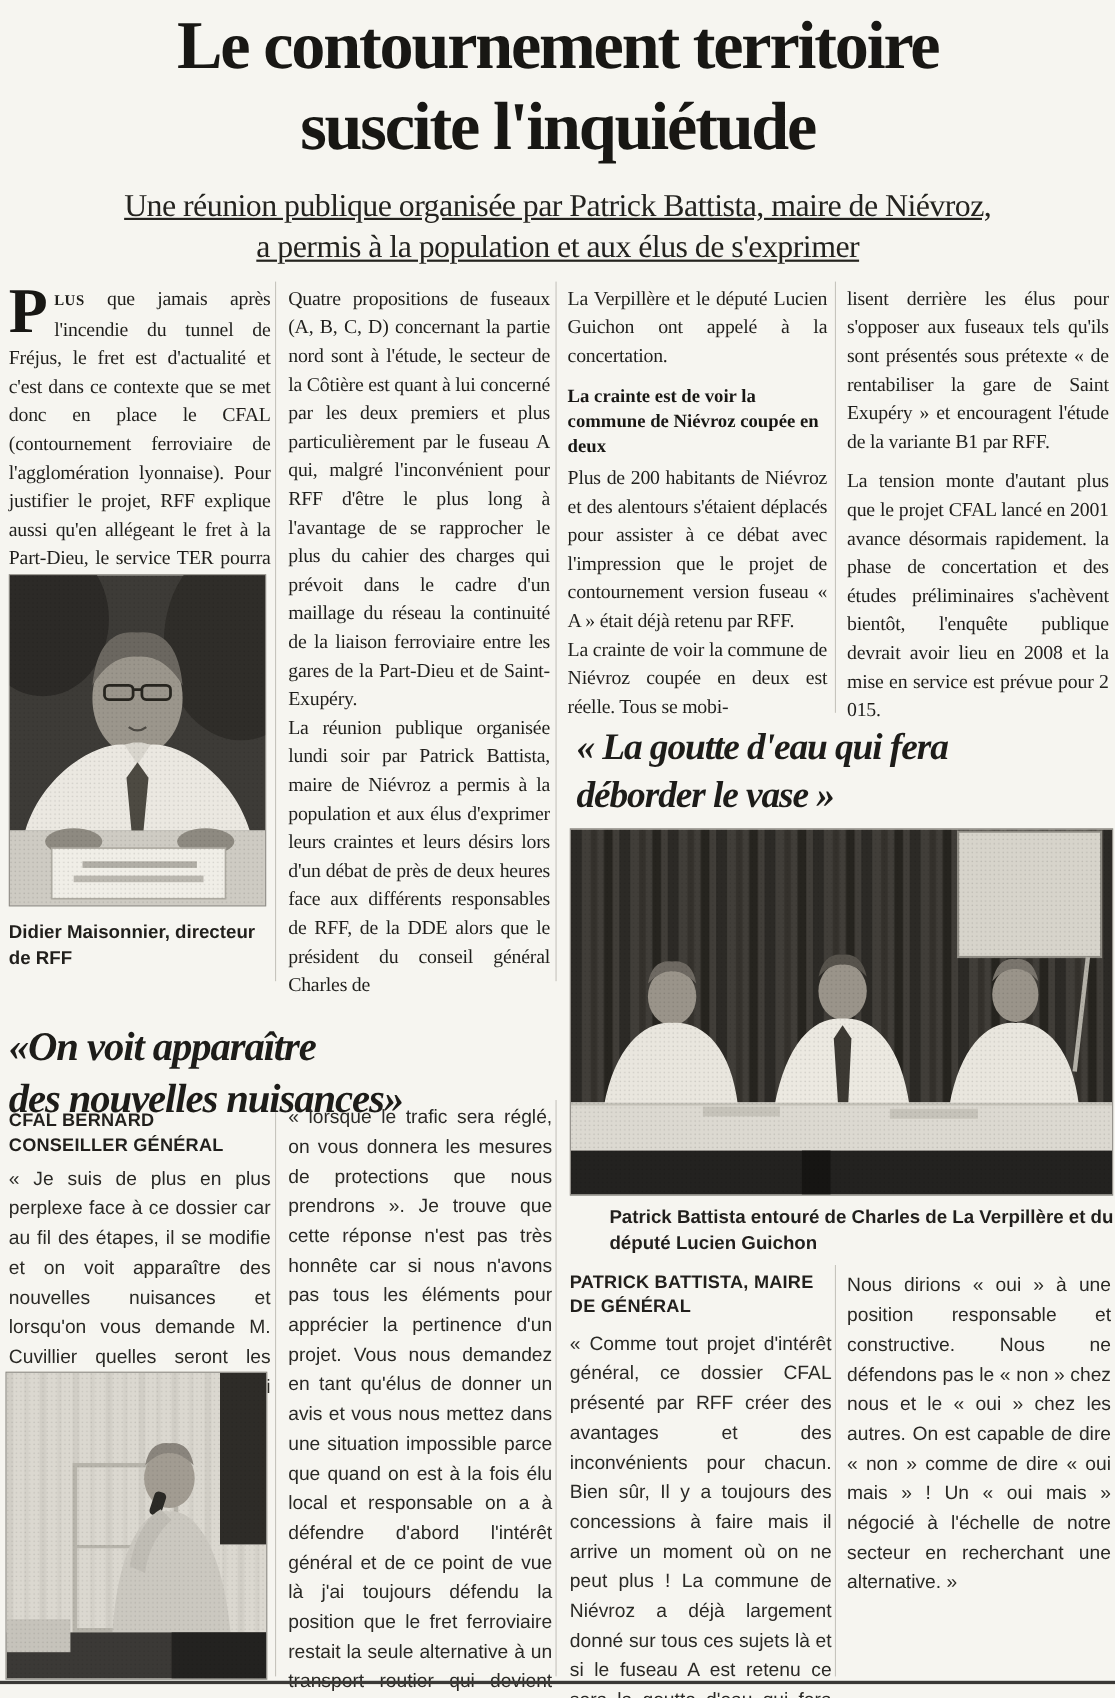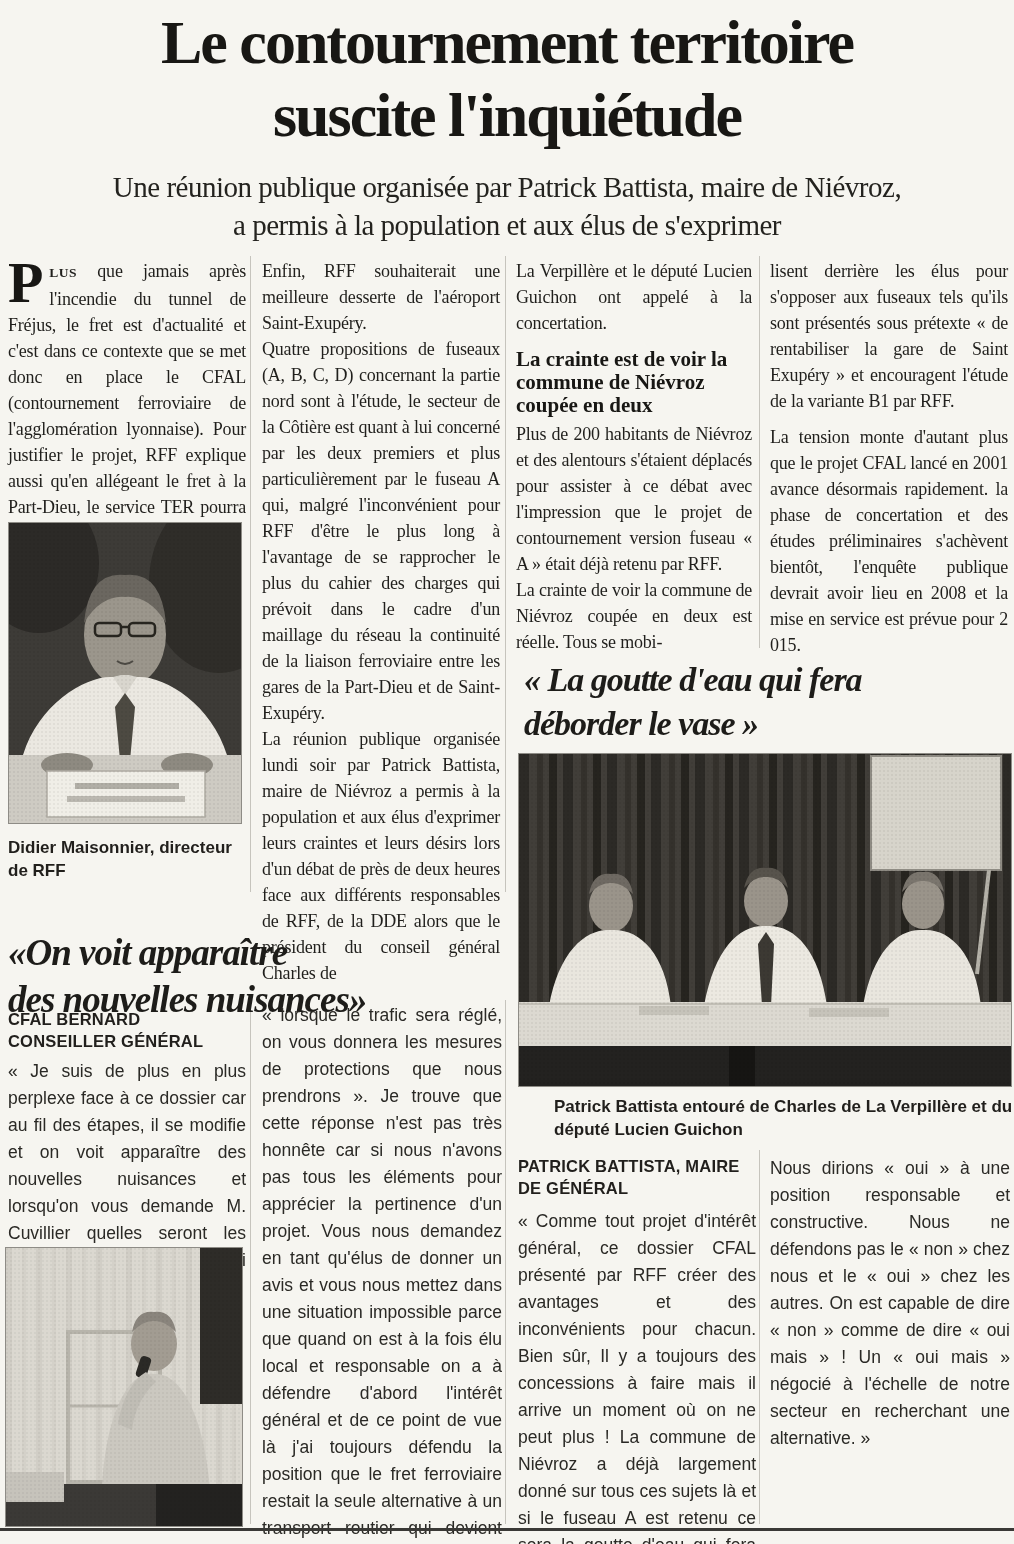--- a/index.html
+++ b/index.html
@@ -15,40 +15,41 @@
   
   .headline{
     left:0;top:6px;width:1014px;text-align:center;
     font-family:"Liberation Serif",serif;font-weight:bold;
     font-size:62px;line-height:73px;letter-spacing:-2px;color:#181714;
   }
   .subheadline{
     left:0;top:168px;width:1014px;text-align:center;
     font-size:29px;line-height:38px;font-weight:400;color:#24231f;
     letter-spacing:-0.5px;
+    text-decoration:underline;
   }
   
   .serifcol{
     width:238px;font-size:18px;line-height:26px;text-align:justify;
     letter-spacing:-0.2px;color:#201f1c;
   }
   .serifcol p{margin:0;}
   .sanscol{
     width:240px;font-family:"Liberation Sans",sans-serif;
     font-size:17.5px;line-height:27px;text-align:justify;color:#2a2925;
   }
   .sanscol p{margin:0;}
   .dropcap{
     float:left;font-size:58px;line-height:46px;font-weight:bold;
     padding:2px 6px 0 0;color:#181714;
   }
   .smallcaps{font-size:13.5px;letter-spacing:0.5px;font-weight:600;}
   .bold-serif-subhead{
     font-weight:bold;font-family:"Liberation Serif",serif;
-    font-size:21px;line-height:23px;text-align:left;
+    font-size:17px;line-height:23px;text-align:left;
     margin:12px 0 4px 0 !important;letter-spacing:0;color:#181714;
   }
   .gap{margin-top:10px !important;}
   
   .quote-head{
     font-family:"Liberation Serif",serif;font-style:italic;font-weight:bold;
     font-size:34px;line-height:44px;letter-spacing:-1px;color:#1d1c19;
   }
   .caption{
     font-family:"Liberation Sans",sans-serif;font-weight:bold;
@@ -112,21 +113,20 @@
     <ellipse cx="178" cy="242" rx="26" ry="12" fill="#8e8a81"></ellipse>
     <rect x="38" y="248" width="158" height="46" fill="#f0eee7" stroke="#aeaba2" stroke-width="1.5"></rect>
     <rect x="66" y="260" width="104" height="6" fill="#8f8c83" opacity="0.65"></rect>
     <rect x="58" y="273" width="118" height="6" fill="#8f8c83" opacity="0.55"></rect>
     <rect width="232" height="300" fill="url(#ht1)"></rect>
   </svg>
 </div>
 <div class="abs caption" style="left:8px;top:836px;width:232px;">Didier Maisonnier, directeur de RFF</div>
 
 <div class="abs serifcol" style="left:262px;top:258px;">
-  <p>Enfin, RFF souhaiterait une meilleure desserte de l'aéroport Saint-Exupéry.</p>
   <p>Quatre propositions de fuseaux (A, B, C, D) concernant la partie nord sont à l'étude, le secteur de la Côtière est quant à lui concerné par les deux premiers et plus particulièrement par le fuseau A qui, malgré l'inconvénient pour RFF d'être le plus long à l'avantage de se rapprocher le plus du cahier des charges qui prévoit dans le cadre d'un maillage du réseau la continuité de la liaison ferroviaire entre les gares de la Part-Dieu et de Saint-Exupéry.</p>
   <p>La réunion publique organisée lundi soir par Patrick Battista, maire de Niévroz a permis à la population et aux élus d'exprimer leurs craintes et leurs désirs lors d'un débat de près de deux heures face aux différents responsables de RFF, de la DDE alors que le président du conseil général Charles de</p>
 </div>
 
 <div class="abs serifcol" style="left:516px;top:258px;width:236px;">
   <p>La Verpillère et le député Lucien Guichon ont appelé à la concertation.</p>
   <p class="bold-serif-subhead">La crainte est de voir la commune de Niévroz coupée en deux</p>
   <p>Plus de 200 habitants de Niévroz et des alentours s'étaient déplacés pour assister à ce débat avec l'impression que le projet de contournement version fuseau « A » était déjà retenu par RFF.</p>
   <p>La crainte de voir la commune de Niévroz coupée en deux est réelle. Tous se mobi-</p>
 </div>

